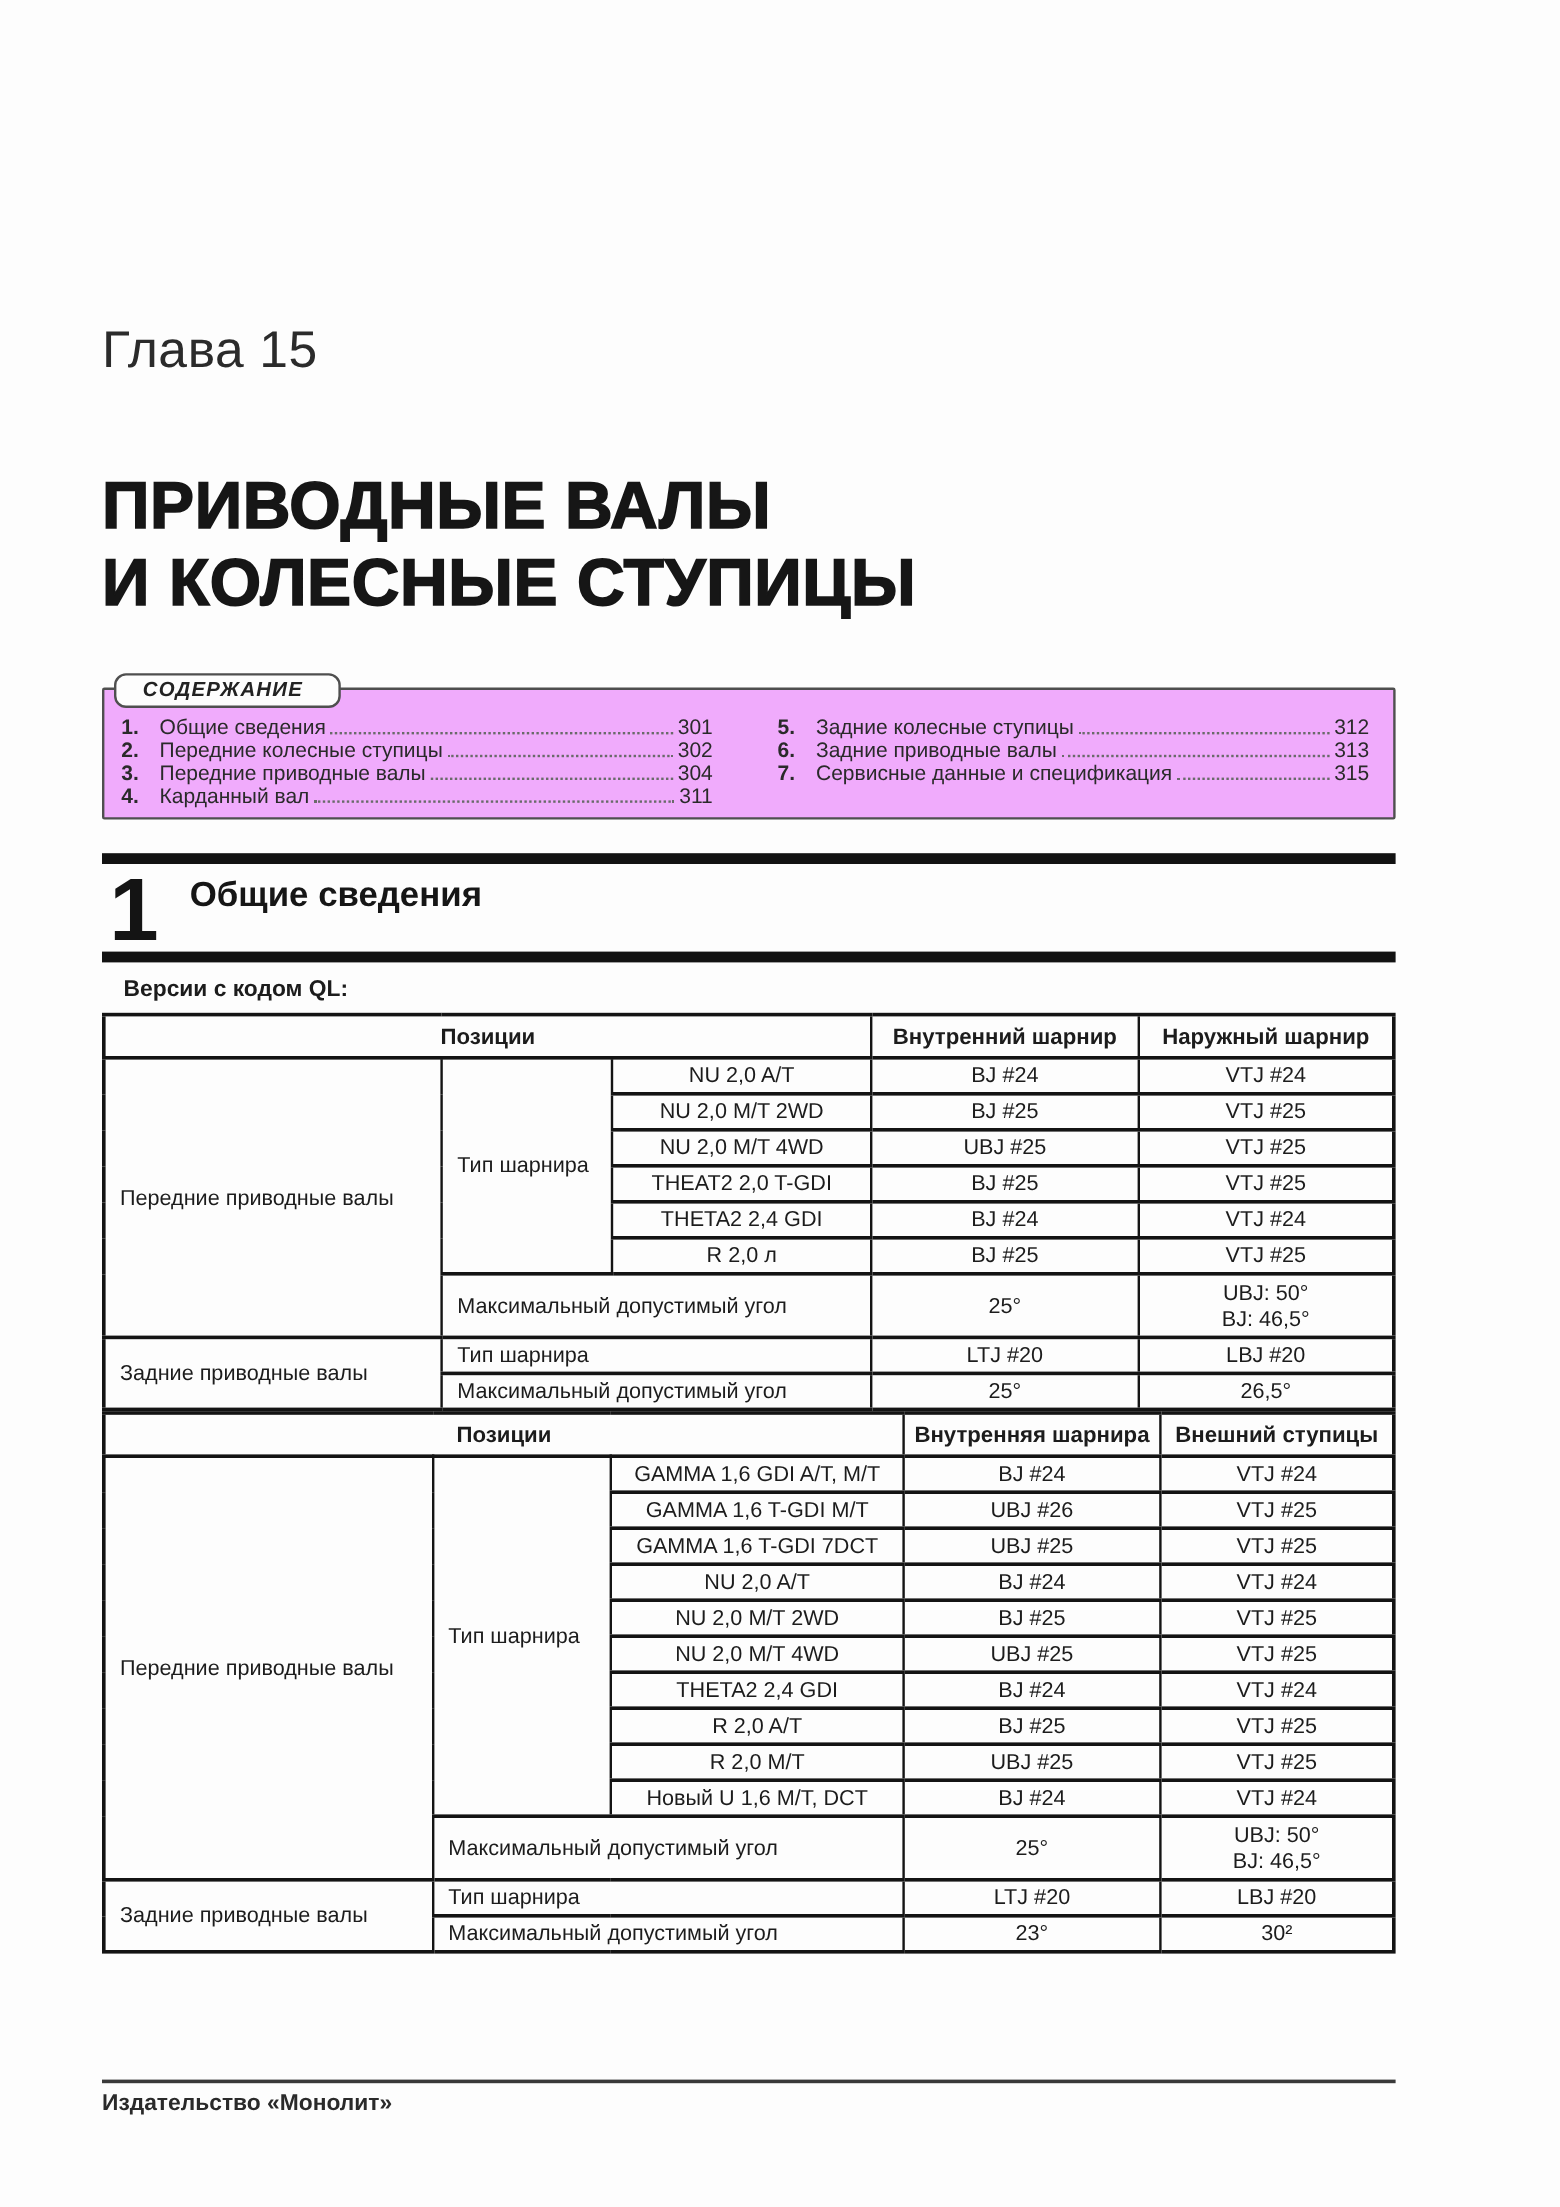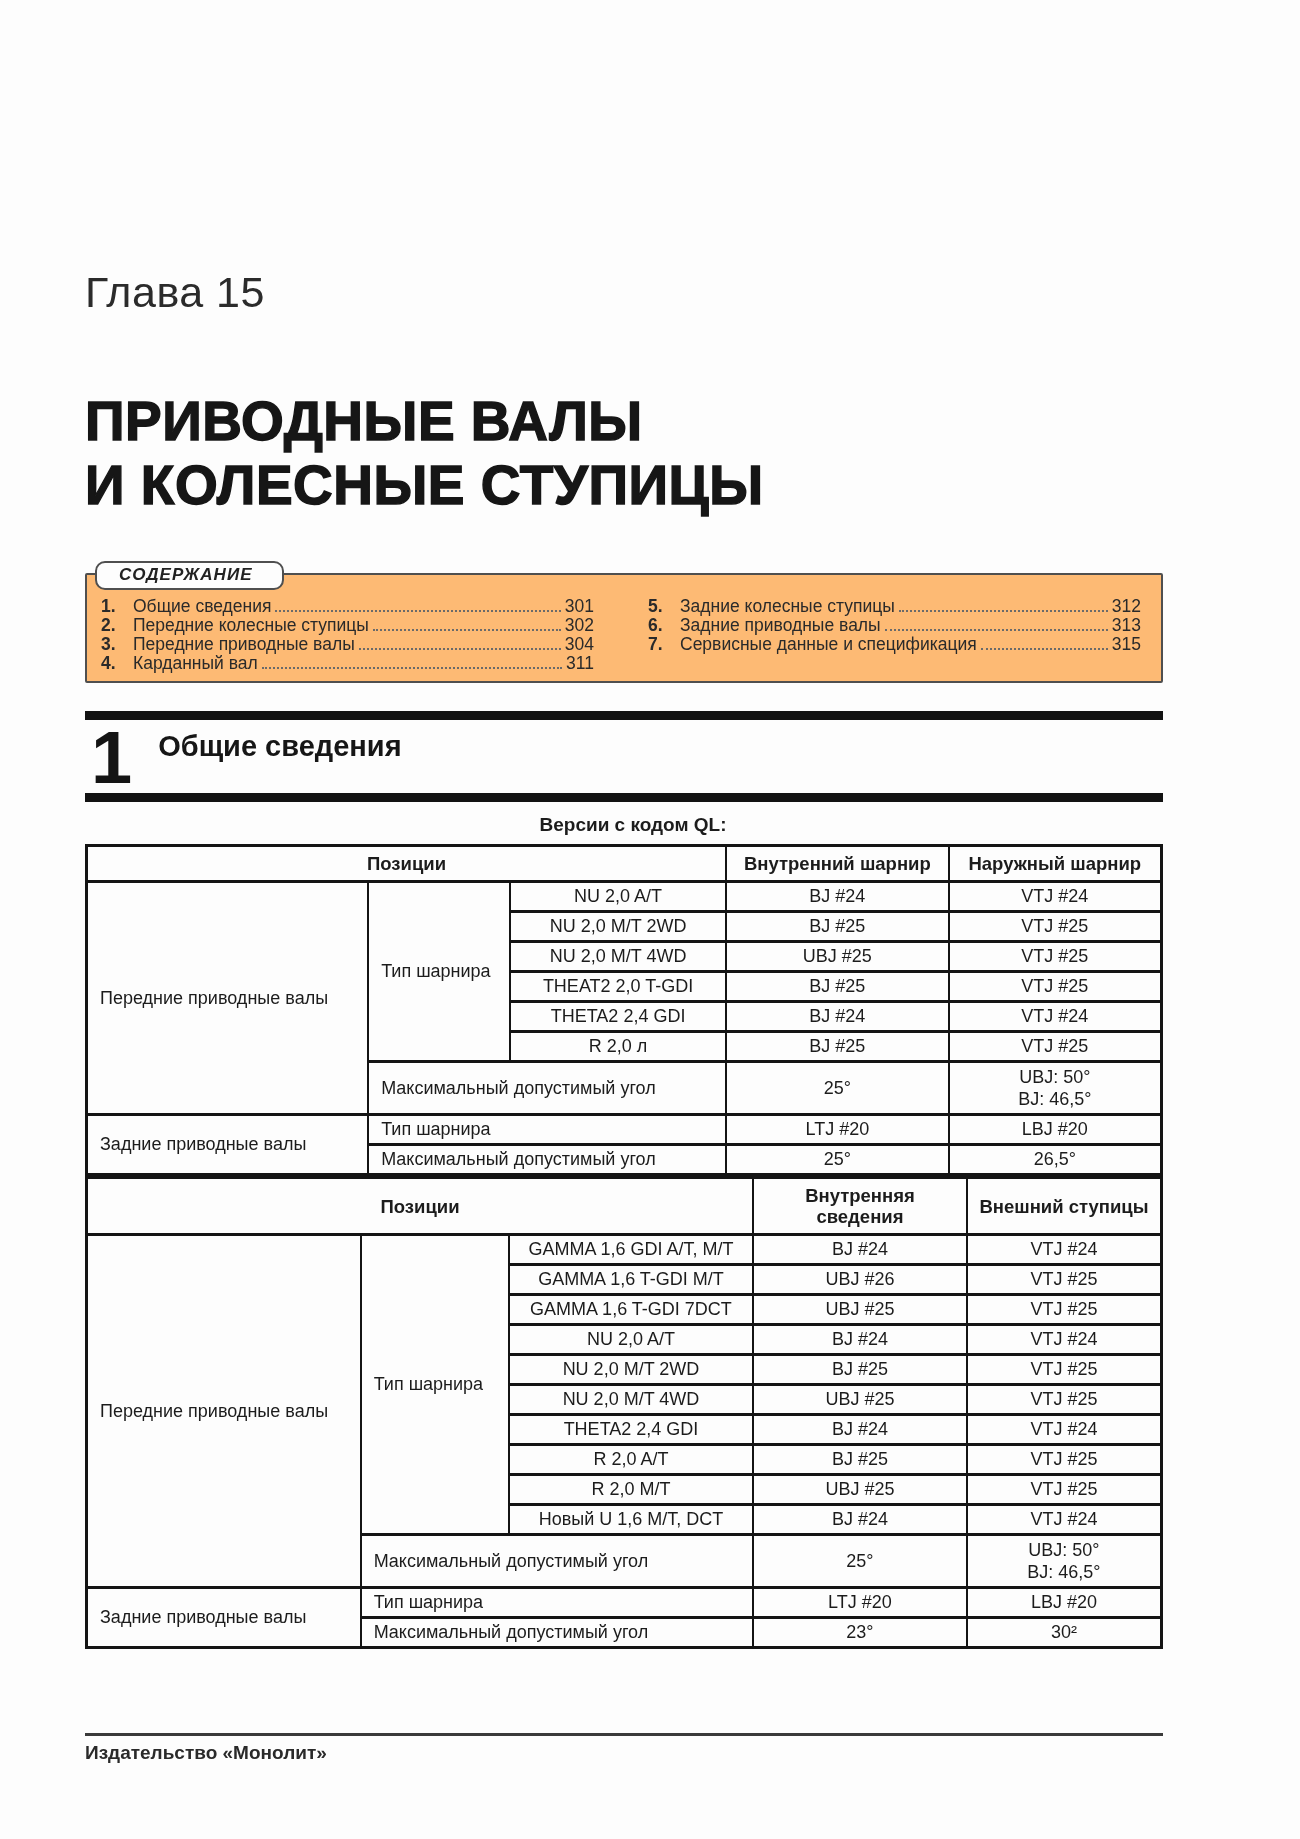--- a/index.html
+++ b/index.html
@@ -34,21 +34,21 @@
     -webkit-text-stroke:1.4px #161616;
   }
 
   
   .toc {
     position:relative;
     margin-top:56px;
     border:2px solid #4f4f4f;
     border-radius:2px;
     padding:16px 20px 8px 14px;
-    background:#fdba74;
+    background:#f0abfc;
   }
   .toc-tab {
     position:absolute;
     top:-14px; left:8px;
     background:#fdfdfd;
     border:2px solid #4f4f4f;
     border-radius:10px;
     padding:2px 30px 3px 22px;
     font-size:17px;
     font-weight:bold;
@@ -93,21 +93,20 @@
     margin-top:2px;
     color:#161616;
   }
 
   
   .tbl-caption {
     font-size:19px;
     font-weight:bold;
     margin:12px 0 8px 18px;
     color:#1c1c1c;
-    text-align:center;
   }
   .tbl-caption.second { margin-top:16px; }
 
   
   table.spec {
     width:100%;
     border-collapse:collapse;
     table-layout:fixed;
     border:3px solid #141414;
   }
@@ -292,21 +291,21 @@
     <colgroup>
       <col style="width:25.5%">
         <col style="width:13.8%">
         <col style="width:22.7%">
         <col style="width:19.9%">
         <col style="width:18.1%">
     </colgroup>
     <tbody>
         <tr>
       <th colspan="3">Позиции</th>
-      <th>Внутренняя сведения</th>
+      <th>Внутренняя шарнира</th>
       <th>Внешний ступицы</th>
     </tr>
     <tr>
       <td class="left" rowspan="11">Передние приводные валы</td>
       <td class="left" rowspan="10">Тип шарнира</td>
       <td>GAMMA 1,6 GDI A/T, M/T</td>
       <td>BJ #24</td>
       <td>VTJ #24</td>
     </tr>
     <tr>

